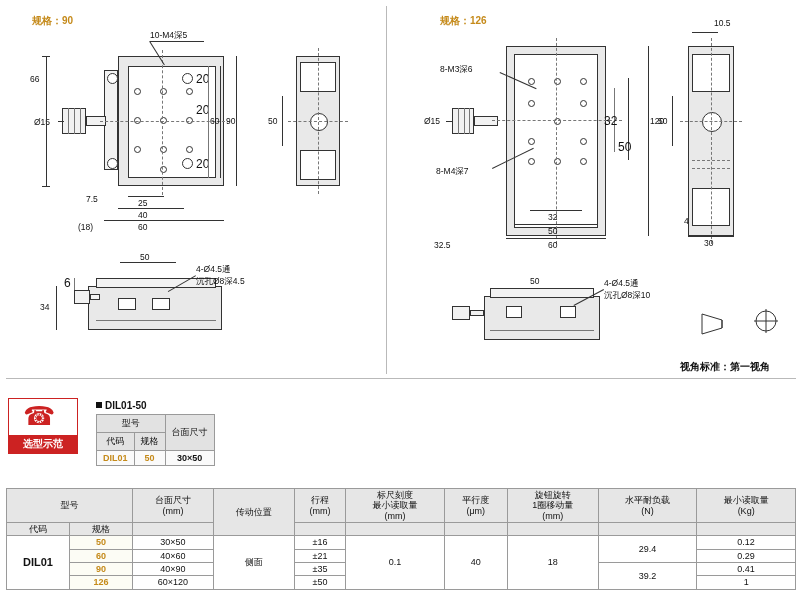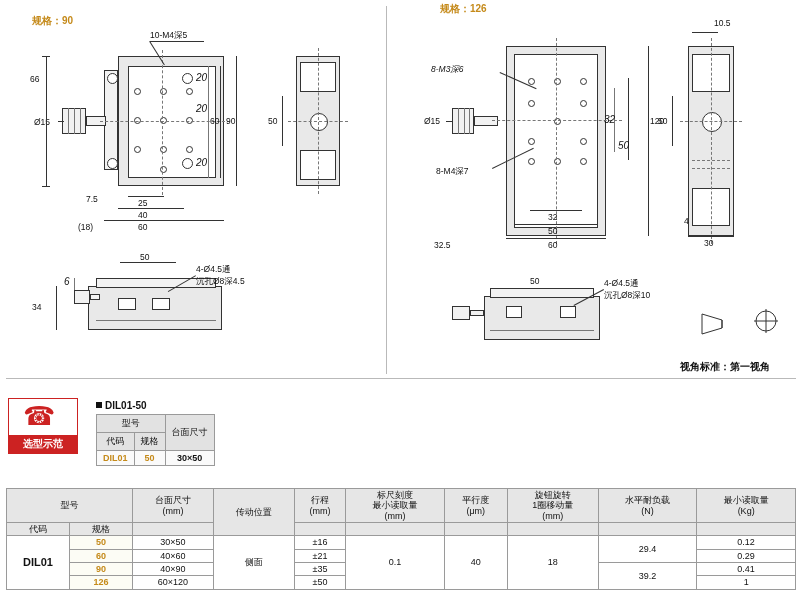--- a/index.html
+++ b/index.html
@@ -19,21 +19,21 @@
   .lnh{height:1px;}
   .lnv{width:1px;}
   .dash{position:absolute;border-top:1px dashed #777;height:0;}
   .dashv{position:absolute;border-left:1px dashed #777;width:0;}
   .box{position:absolute;border:1px solid #333;background:#e9e9e9;box-sizing:border-box;}
   .boxl{position:absolute;border:1px solid #333;background:#f2f2f2;box-sizing:border-box;}
   .boxw{position:absolute;border:1px solid #333;background:#ffffff;box-sizing:border-box;}
   .dot{position:absolute;border:1px solid #333;border-radius:50%;background:#fff;}
   .cir{position:absolute;border:1px solid #333;border-radius:50%;background:#fff;}
   .txt{position:absolute;font-size:8.5px;color:#111;white-space:nowrap;}
-  .txts{position:absolute;font-size:10px;color:#111;white-space:nowrap;font-style:italic;}
+  .txts{position:absolute;font-size:12px;color:#111;white-space:nowrap;}
   .leader{position:absolute;background:#333;height:1px;transform-origin:0 0;}
 
   
   .model-block{position:absolute;left:96px;top:400px;}
   .model-title{font-size:10px;font-weight:bold;color:#111;}
   .sq{display:inline-block;width:6px;height:6px;background:#111;margin-right:3px;vertical-align:1px;}
   table{border-collapse:collapse;}
   .t1{margin-top:3px;}
   .t1 td,.t1 th{border:1px solid #9a9a9a;font-size:9px;text-align:center;padding:2px 6px;font-weight:normal;}
   .t1 .hdr{background:#e2e2e2;}
@@ -146,30 +146,30 @@
     <div class="boxw" style="left:118px;top:298px;width:18px;height:12px;"></div>
     <div class="boxw" style="left:152px;top:298px;width:18px;height:12px;"></div>
     <div class="ln lnh" style="left:96px;top:320px;width:120px;background:#777;"></div>
     <div class="boxl" style="left:74px;top:290px;width:16px;height:14px;"></div>
     <div class="boxl" style="left:90px;top:294px;width:10px;height:6px;"></div>
 
     <div class="ln lnh" style="left:120px;top:262px;width:56px;"></div>
     <div class="txt" style="left:140px;top:252px;">50</div>
 
     <div class="ln lnv" style="left:56px;top:286px;height:44px;"></div>
-    <div class="txt" style="left:32px;top:302px;">34</div>
+    <div class="txt" style="left:40px;top:302px;">34</div>
     <div class="ln lnv" style="left:74px;top:278px;height:12px;background:#777;"></div>
     <div class="txts" style="left:64px;top:276px;">6</div>
 
     <div class="txt" style="left:196px;top:264px;">4-Ø4.5通</div>
     <div class="txt" style="left:196px;top:276px;">沉孔Ø8深4.5</div>
     <div class="leader" style="left:196px;top:276px;width:32px;transform:rotate(150deg);"></div>
   </div>
 
-  <div class="spec-label abs" style="left:440px;top:2px;">规格：126</div>
+  <div class="spec-label abs" style="left:440px;top:14px;">规格：126</div>
 
   <div>
     <div class="box" style="left:506px;top:46px;width:100px;height:190px;"></div>
     <div class="boxw" style="left:514px;top:54px;width:84px;height:174px;"></div>
 
     <div class="boxl" style="left:452px;top:108px;width:22px;height:26px;"></div>
     <div class="boxl" style="left:474px;top:116px;width:24px;height:10px;"></div>
     <div class="ln lnv" style="left:458px;top:108px;height:26px;background:#777;"></div>
     <div class="ln lnv" style="left:464px;top:108px;height:26px;background:#777;"></div>
     <div class="ln lnv" style="left:469px;top:108px;height:26px;background:#777;"></div>
@@ -182,21 +182,21 @@
     <div class="dot" style="left:528px;top:138px;width:5px;height:5px;"></div>
     <div class="dot" style="left:580px;top:138px;width:5px;height:5px;"></div>
     <div class="dot" style="left:528px;top:158px;width:5px;height:5px;"></div>
     <div class="dot" style="left:554px;top:158px;width:5px;height:5px;"></div>
     <div class="dot" style="left:580px;top:158px;width:5px;height:5px;"></div>
     <div class="dot" style="left:554px;top:118px;width:5px;height:5px;"></div>
 
     <div class="dash" style="left:492px;top:120px;width:130px;"></div>
     <div class="dashv" style="left:556px;top:38px;height:206px;"></div>
 
-    <div class="txt" style="left:431px;top:64px;font-style:italic;">8-M3深6</div>
+    <div class="txt" style="left:440px;top:64px;">8-M3深6</div>
     <div class="leader" style="left:500px;top:72px;width:40px;transform:rotate(24deg);"></div>
     <div class="txt" style="left:436px;top:166px;">8-M4深7</div>
     <div class="leader" style="left:492px;top:168px;width:46px;transform:rotate(-26deg);"></div>
 
     <div class="txt" style="left:424px;top:116px;">Ø15</div>
     <div class="ln lnh" style="left:446px;top:121px;width:6px;"></div>
 
     <div class="ln lnv" style="left:614px;top:88px;height:64px;background:#777;"></div>
     <div class="txts" style="left:604px;top:114px;">32</div>
     <div class="ln lnv" style="left:628px;top:78px;height:82px;"></div>

